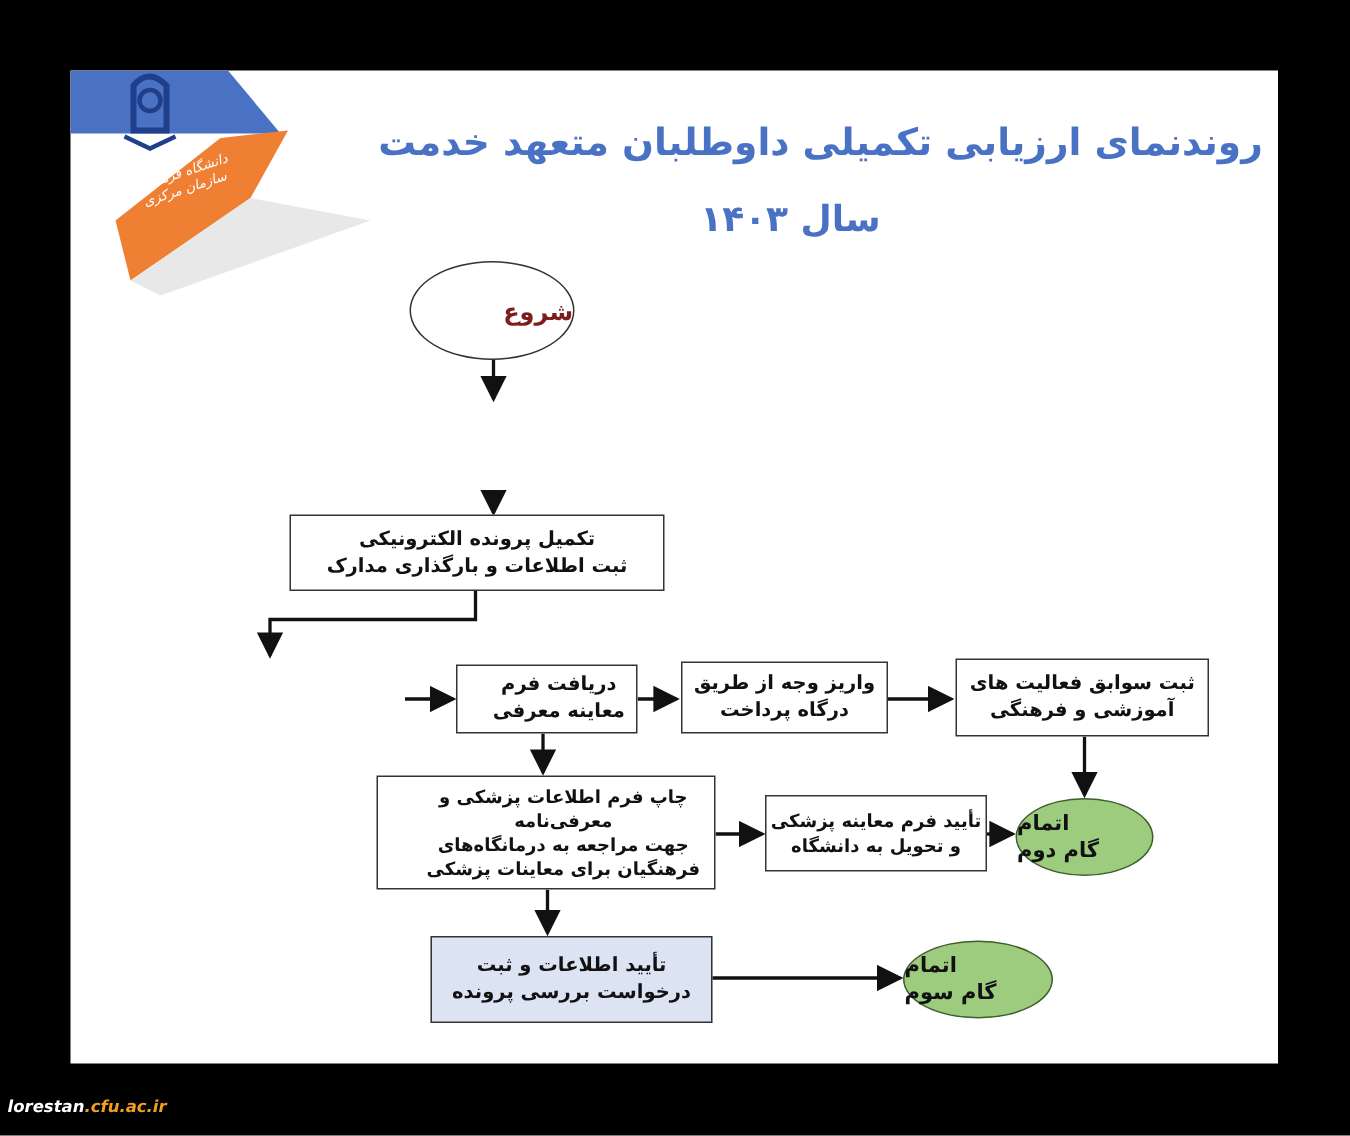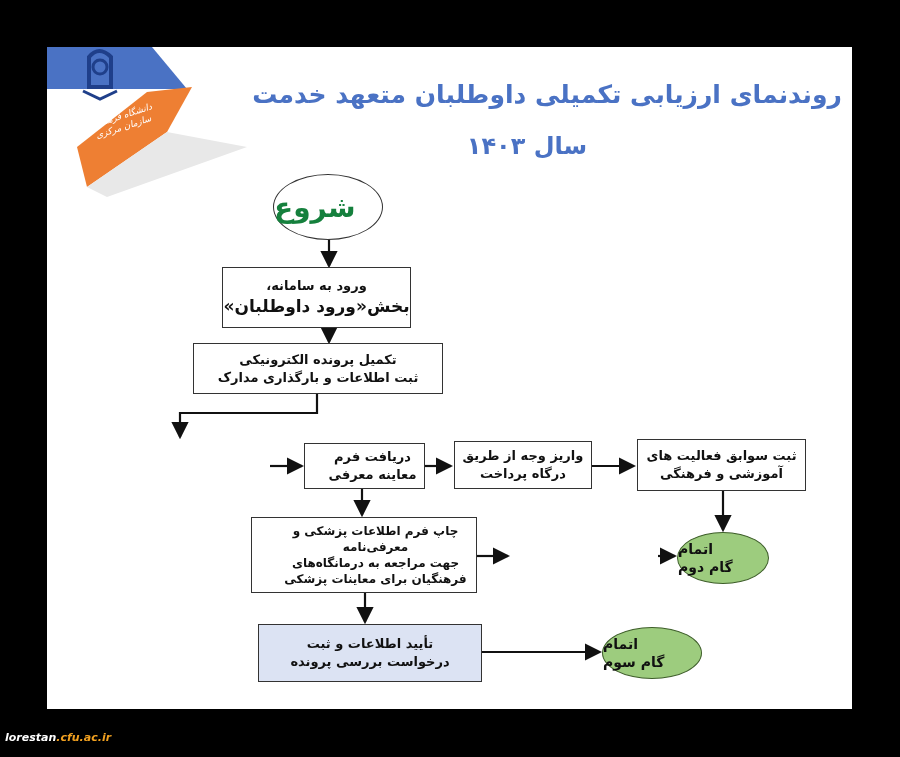--- a/index.html
+++ b/index.html
@@ -12,21 +12,21 @@
   .title.l1 { top:33px; font-size:25px; left:200px; }
   .title.l2 { top:85px; font-size:24px; }
   .box { position:absolute; box-sizing:border-box; border:1.6px solid #333; background:#fff;
          display:flex; flex-direction:column; align-items:center; justify-content:center;
          direction:rtl; text-align:center; color:#111; font-size:13px; font-weight:bold; line-height:1.35; }
   .box.blue { background:#dce3f3; }
   .oval { position:absolute; box-sizing:border-box; border:1.6px solid #3e5e2a; background:#9dcc7e;
           border-radius:50%; display:flex; flex-direction:column; align-items:flex-end; justify-content:center;
           direction:rtl; font-weight:bold; font-size:14px; line-height:1.3; color:#111; }
   .start { position:absolute; box-sizing:border-box; border:1.5px solid #333; border-radius:50%; background:#fff;
-           display:flex; align-items:center; justify-content:flex-end; font-weight:bold; font-size:28px; direction:rtl; color:#15803d; }
+           display:flex; align-items:center; justify-content:flex-start; font-weight:bold; font-size:16px; direction:rtl; color:#7f1d1d; }
   .big { font-size:17px; }
   svg.lines { position:absolute; left:0; top:0; }
   .footer { position:absolute; left:5px; top:731px; font-size:11px; font-weight:bold; font-style:italic; color:#fff; }
   .footer .accent { color:#f0a020;text-align:center; }
 </style>
 </head>
 <body>
 
 <div class="slide">
 
@@ -65,24 +65,20 @@
       <line x1="611" y1="509" x2="628" y2="509" marker-end="url(#ah)"></line>
       <line x1="318" y1="546" x2="318" y2="575" marker-end="url(#ah)"></line>
       <line x1="414" y1="605" x2="553" y2="605" marker-end="url(#ah)"></line>
     </g>
   </svg>
 
   <div class="start" style="left:226px;top:127px;width:110px;height:66px;">
     <span>شروع</span>
   </div>
 
-  <div class="box" style="left:175px;top:220px;width:189px;height:61px;">
-    <div>ورود به سامانه،</div>
-    <div class="big">بخش«ورود داوطلبان»</div>
-  </div>
 
   <div class="box" style="left:146px;top:296px;width:250px;height:51px;">
     <div>تکمیل پرونده الکترونیکی</div>
     <div>ثبت اطلاعات و بارگذاری مدارک</div>
   </div>
 
 
   <div class="box" style="left:257px;top:396px;width:121px;height:46px;padding-left:16px;">
     <div>دریافت فرم</div>
     <div>معاینه معرفی</div>
@@ -97,27 +93,31 @@
     <div>ثبت سوابق فعالیت های</div>
     <div>آموزشی و فرهنگی</div>
   </div>
 
   <div class="box" style="left:204px;top:470px;width:226px;height:76px;font-size:12px;padding-left:23px;">
     <div>چاپ فرم اطلاعات پزشکی و معرفی‌نامه</div>
     <div>جهت مراجعه به درمانگاه‌های</div>
     <div>فرهنگیان برای معاینات پزشکی</div>
   </div>
 
+  <div class="box" style="left:463px;top:483px;width:148px;height:51px;font-size:12px;">
+    <div>تأیید فرم معاینه پزشکی</div>
+    <div>و تحویل به دانشگاه</div>
+  </div>
 
   <div class="oval" style="left:630px;top:485px;width:92px;height:52px;">
     <div>اتمام</div>
     <div>گام دوم</div>
   </div>
 
-  <div class="box blue" style="left:211px;top:577px;width:224px;height:58px;">
+  <div class="box blue" style="left:240px;top:577px;width:188px;height:58px;">
     <div>تأیید اطلاعات و ثبت</div>
     <div>درخواست بررسی پرونده</div>
   </div>
 
   <div class="oval" style="left:555px;top:580px;width:100px;height:52px;">
     <div>اتمام</div>
     <div>گام سوم</div>
   </div>
 </div>
 

